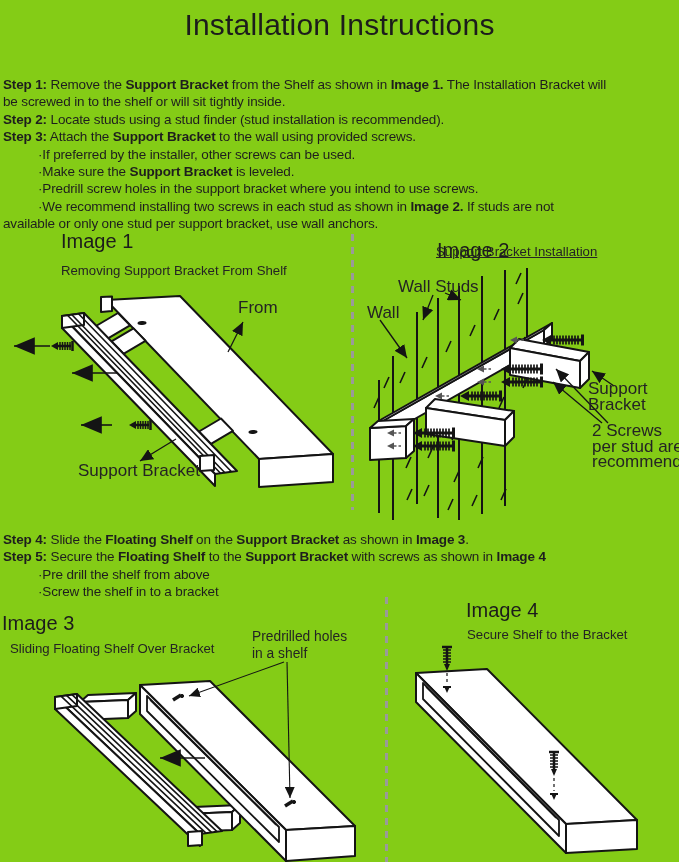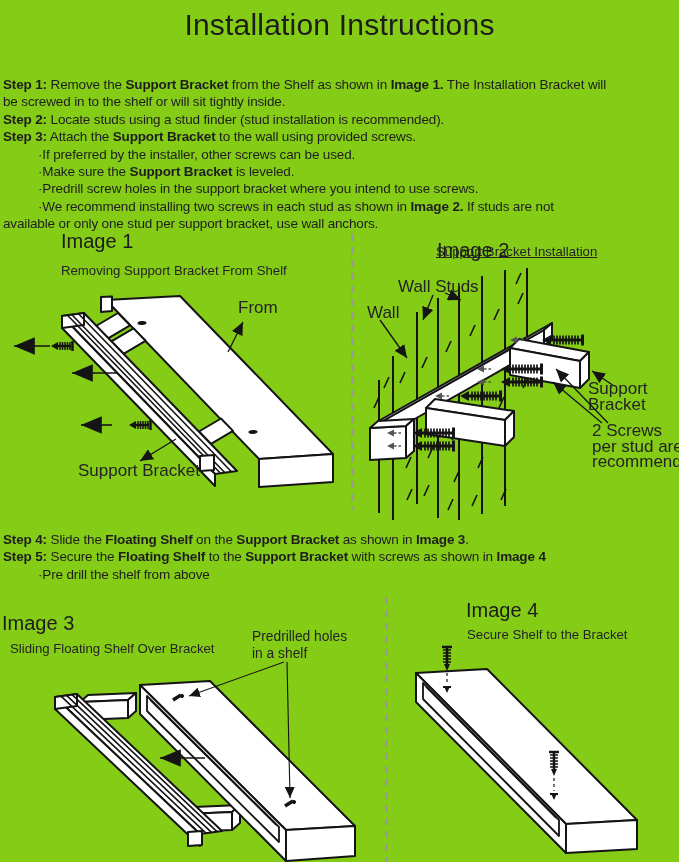--- a/index.html
+++ b/index.html
@@ -177,20 +177,21 @@
   </svg>
   <div class="dlabel" style="left:398px;top:279px;">Wall Studs</div>
   <div class="dlabel" style="left:367px;top:305px;">Wall</div>
   <div class="dlabel" style="left:588px;top:381px;">Support Bracket</div>
   <div class="dlabel" style="left:592px;top:423px;width:96px;">2 Screws per stud are recommended</div>
 
   <div class="instr" style="left:3px;top:531px;" id="instrBottom">
       <div class="tline"><span class="b">Step 4:</span><span> Slide the </span><span class="b">Floating Shelf</span><span> on the </span><span class="b">Support Bracket</span><span> as shown in </span><span class="b">Image 3</span><span>.</span></div>
       <div class="tline"><span class="b">Step 5:</span><span> Secure the </span><span class="b">Floating Shelf</span><span> to the </span><span class="b">Support Bracket</span><span> with screws as shown in </span><span class="b">Image 4</span></div>
       <div class="tline ind"><span>·Pre drill the shelf from above</span></div>
+      <div class="tline ind"><span>·Screw the shelf in to a bracket</span></div>
     </div>
 
   <div class="divider" style="left:385px;top:597px;height:265px;"></div>
 
   <div class="h-img" style="left:2px;top:612px;">Image 3</div>
   <div class="sub-img" style="left:10px;top:641px;">Sliding Floating Shelf Over Bracket</div>
 
   <svg style="left:0;top:640px;" width="390" height="222" viewBox="0 0 390 222">
     <g fill="#fff" stroke="#141414" stroke-width="2" stroke-linejoin="round">
       <g>

